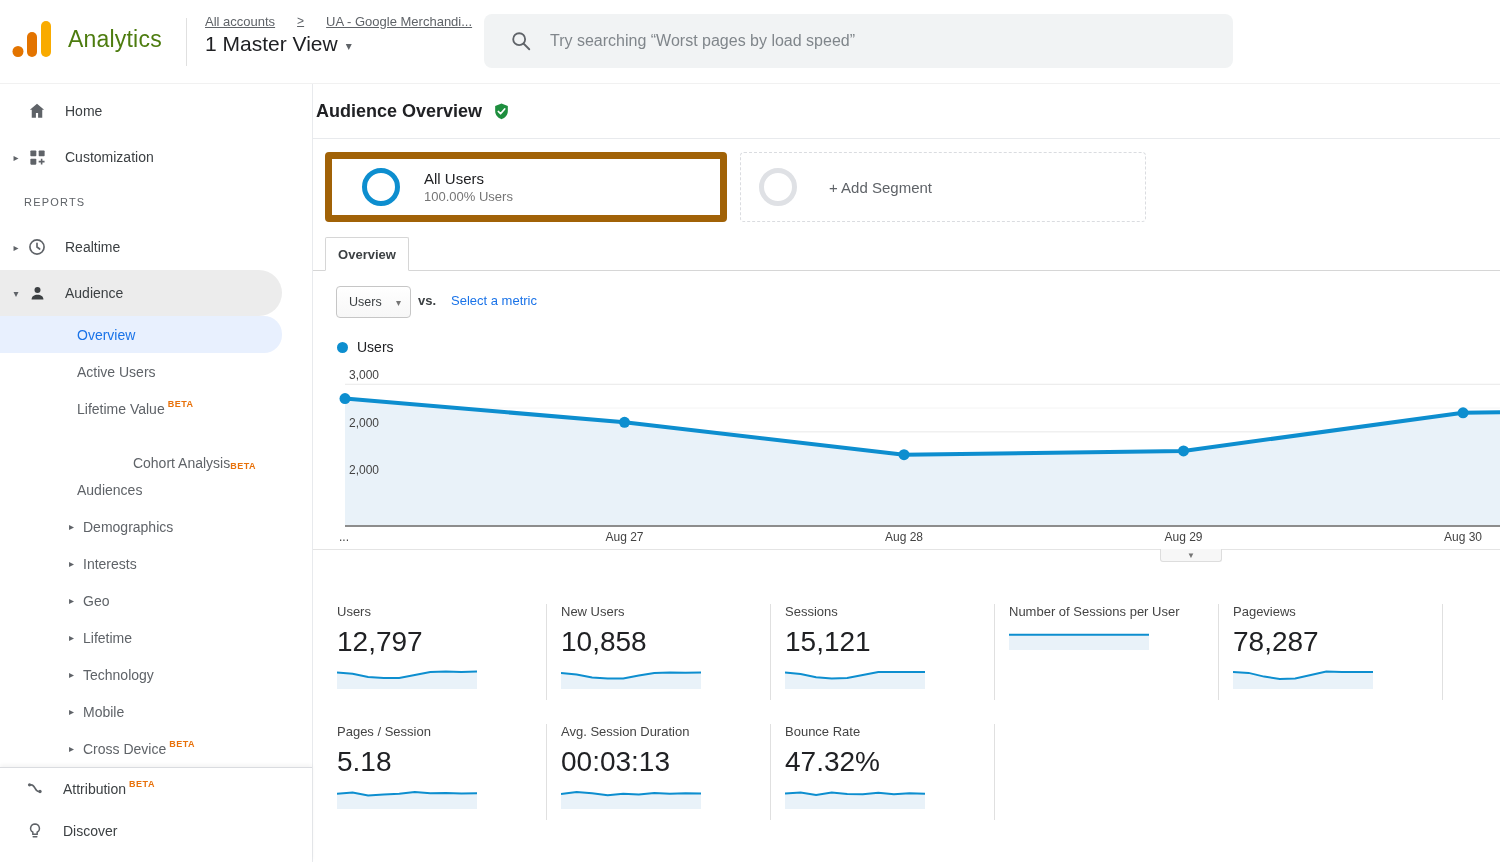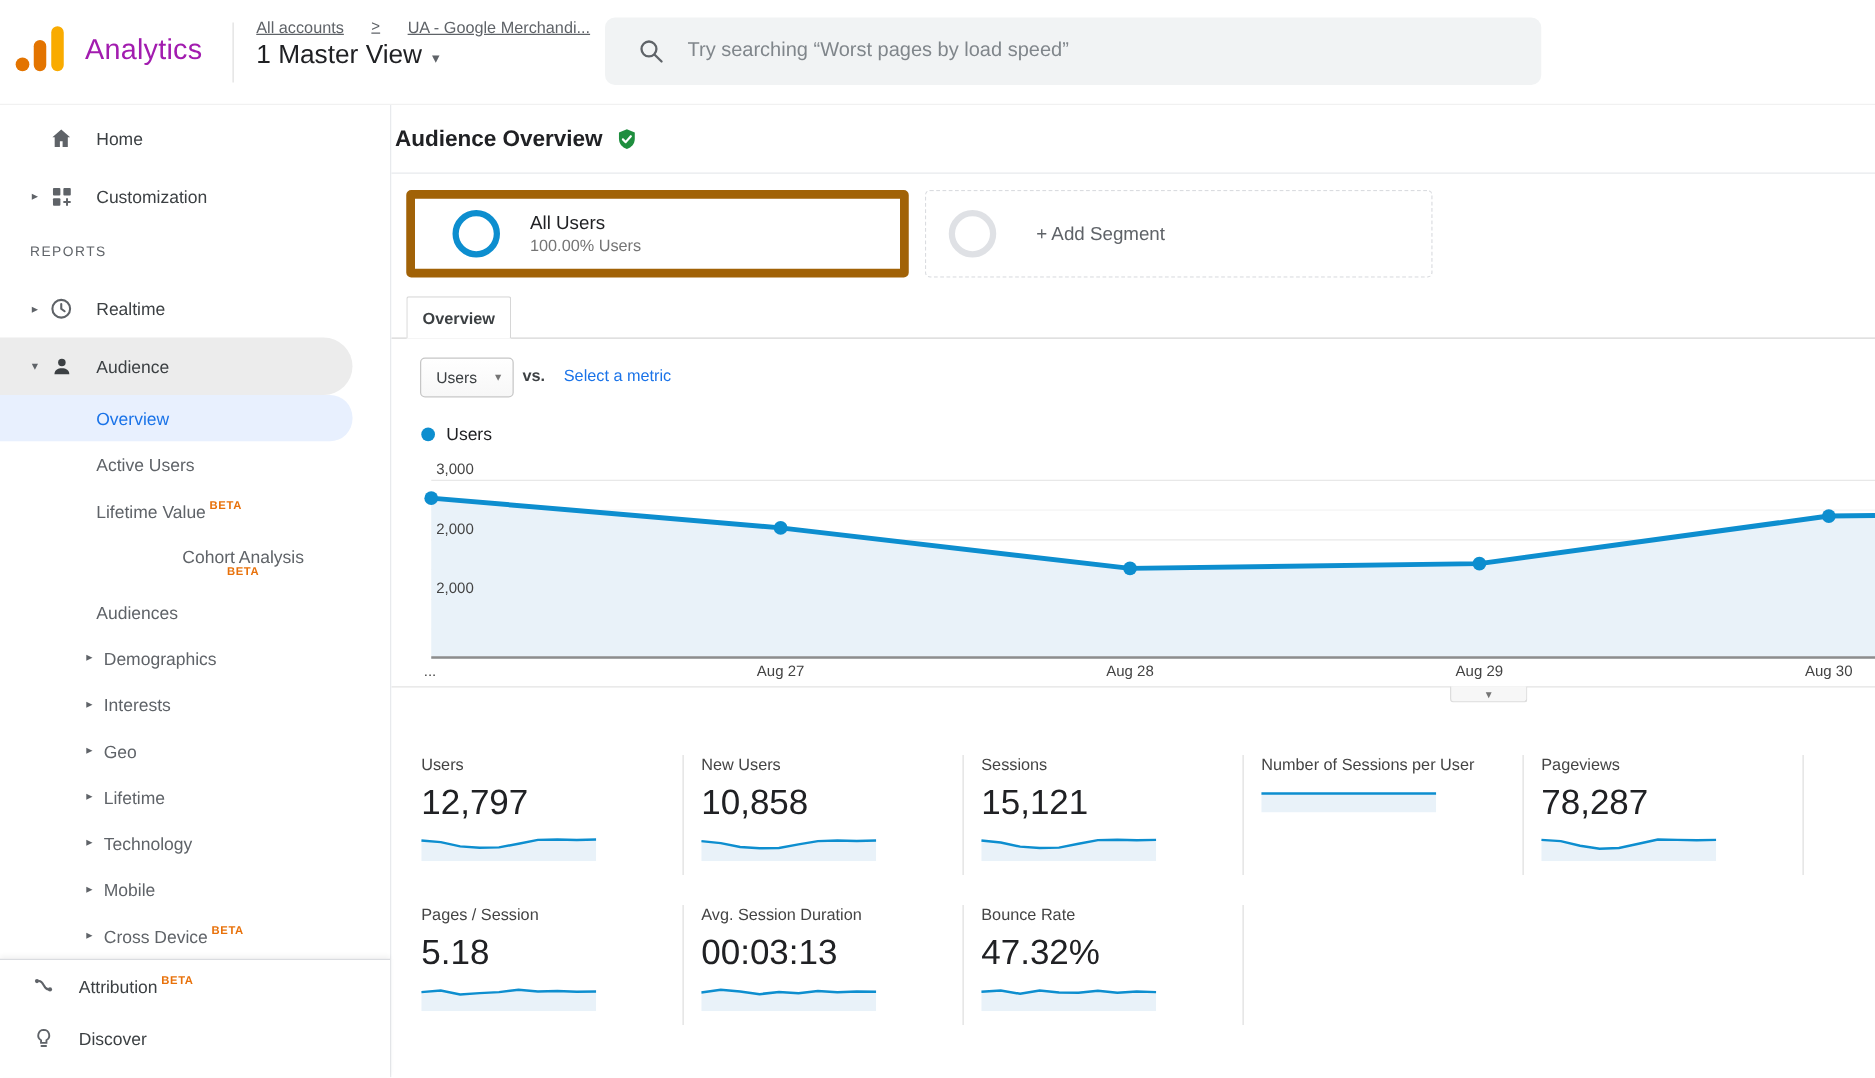--- a/index.html
+++ b/index.html
@@ -5,45 +5,45 @@
   * { margin:0; padding:0; box-sizing:border-box; }
   html,body { width:1500px; height:862px; }
   body {
     position:relative; overflow:hidden; background:#fff;
     font-family:"Liberation Sans","DejaVu Sans",sans-serif; color:#3c4043;
   }
   
   .app-header { position:absolute; top:0; left:0; width:1500px; height:84px; background:#fff; z-index:20; border-bottom:1px solid #f1f1f1; }
   .logo-wrap { position:absolute; left:12px; top:20px; display:flex; align-items:center; cursor:pointer; }
   .logo-wrap svg { display:block; }
-  .product-name { font-size:23px; color:#a21caf; margin-left:14px; letter-spacing:.2px; }
+  .product-name { font-size:23px; color:#4d7c0f; margin-left:14px; letter-spacing:.2px; }
   .header-divider { position:absolute; left:186px; top:18px; height:48px; width:1px; background:#e0e0e0; }
   .crumb-block { position:absolute; left:205px; top:14px; }
   .crumb-line { font-size:13px; color:#5f6368; display:flex; gap:22px; align-items:flex-start;text-decoration:underline; }
   .crumb-link { cursor:pointer; }
   .crumb-sep { color:#5f6368; font-size:12px; }
   .view-line { margin-top:3px; font-size:21px; color:#202124; display:flex; align-items:center; gap:8px; cursor:pointer; }
   .view-caret { font-size:12px; color:#5f6368; margin-top:3px; }
   .search-box { position:absolute; left:484px; top:14px; width:749px; height:54px; background:#f1f3f4; border-radius:8px; display:flex; align-items:center; padding-left:26px; }
   .search-box input { border:none; outline:none; background:transparent; font-size:16px; color:#701a75; width:640px; margin-left:18px; font-family:inherit; }
   .search-box input::placeholder { color:#80868b; }
   
   .sidebar { position:absolute; top:84px; left:0; width:313px; bottom:0; background:#fff; border-right:1px solid #e8eaed; z-index:10; }
   .side-nav { position:absolute; top:0; left:0; right:0; bottom:83px; overflow:hidden; padding-top:4px; }
-  .side-item { height:46px; display:flex; align-items:center; padding-left:20px; font-size:14px; color:#3c4043; cursor:pointer; }
+  .side-item { height:46px; display:flex; align-items:center; padding-left:8px; font-size:14px; color:#3c4043; cursor:pointer; }
   .side-item .arrow { width:16px; font-size:10px; color:#5f6368; text-align:center; }
   .side-item .icon { width:22px; margin-left:2px; display:flex; justify-content:center; }
   .side-item .lbl { margin-left:17px; }
   .side-item.active-pill { background:#ececec; border-radius:0 24px 24px 0; margin-right:30px; }
   .side-section { height:44px; display:flex; align-items:center; padding-left:24px; font-size:11px; letter-spacing:1.2px; color:#5f6368; }
   .side-sub { height:37px; display:flex; align-items:center; padding-left:77px; font-size:14px; color:#5f6368; cursor:pointer; }
   .side-sub.has-arrow { padding-left:69px; }
   .side-sub .arrow { width:14px; font-size:10px; color:#5f6368; }
   .side-sub.selected { background:#e8f0fe; color:#1a73e8; border-radius:0 18px 18px 0; margin-right:30px; }
-  .side-sub.two-line { height:44px; flex-direction:column; align-items:center; justify-content:center; }
+  .side-sub.two-line { height:44px; flex-direction:row; align-items:flex-end; justify-content:center; }
   .beta { color:#e8710a; font-size:9px; font-weight:bold; letter-spacing:.5px; margin-left:3px; position:relative; top:-5px; }
   .beta-below { color:#e8710a; font-size:9px; font-weight:bold; letter-spacing:.5px; line-height:9px; }
   .side-bottom { position:absolute; bottom:0; left:0; right:0; height:95px; background:#fff; border-top:1px solid #dadce0; box-shadow:0 -2px 4px rgba(0,0,0,.05); }
   .side-bottom .side-item { height:42px; padding-left:24px; }
   .side-bottom .side-item .icon { margin-left:0; }
   
   .main { position:absolute; left:313px; top:84px; right:0; bottom:0; background:#fff; }
   .page-title-row { position:absolute; top:0; left:0; right:0; height:55px; border-bottom:1px solid #e8eaed; display:flex; align-items:center; padding-left:3px; }
   .page-title { font-size:18px; font-weight:bold; color:#202124; }
   .shield { margin-left:10px; display:flex; cursor:pointer; }

